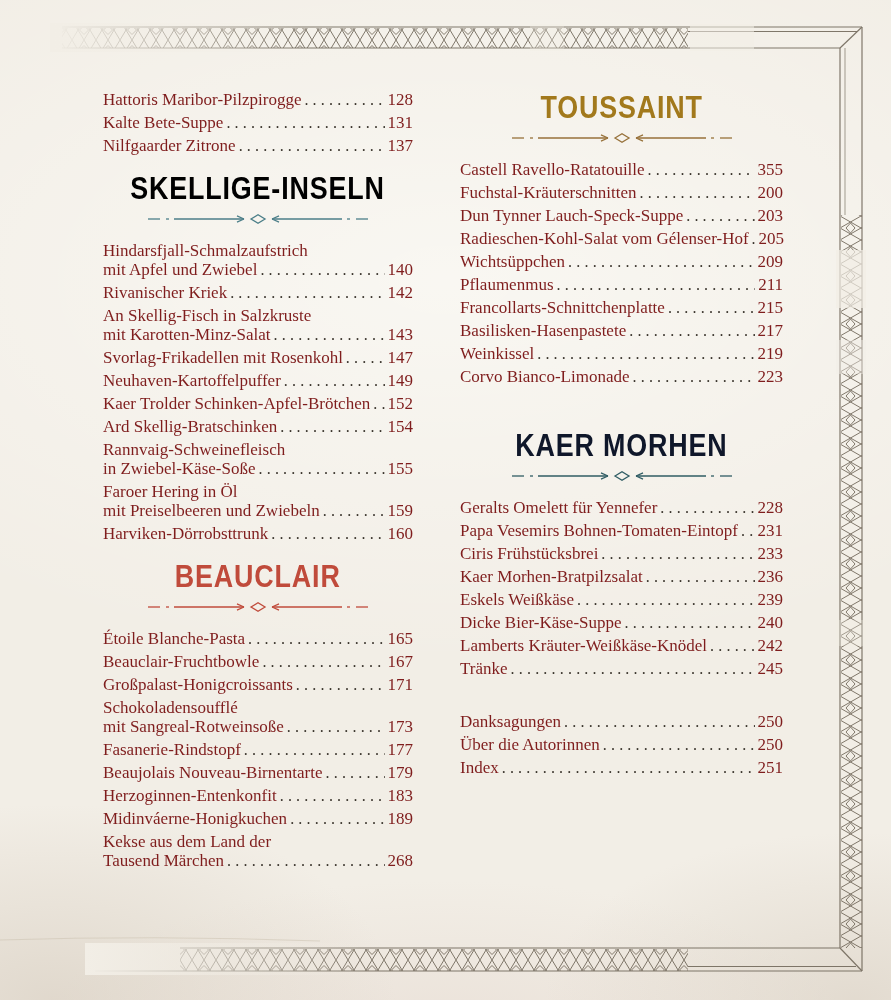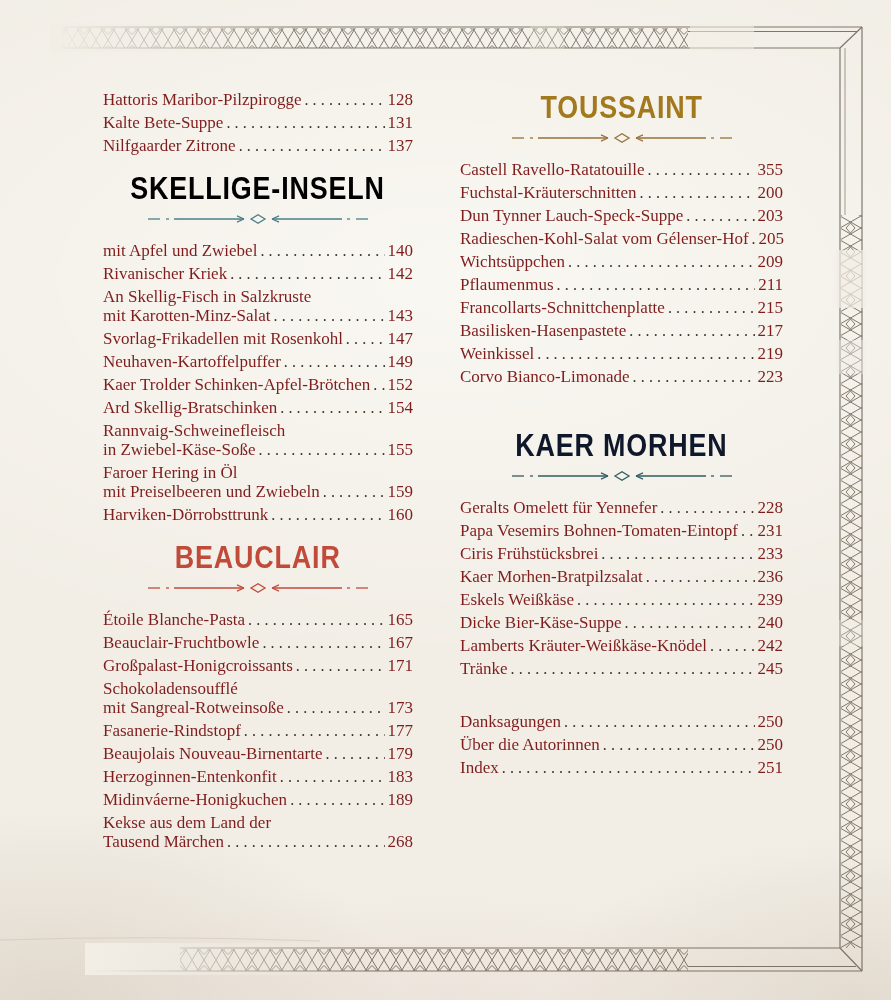--- a/index.html
+++ b/index.html
@@ -141,20 +141,23 @@
         <path d="M96 7 L89 3.8 M96 7 L89 10.2"></path>
         <path d="M103 7 L110 2.8 L117 7 L110 11.2 Z"></path>
         <path d="M124 7 L131 3.8 M124 7 L131 10.2"></path>
         <path d="M124 7 H194"></path>
         <path d="M199 7 H202"></path>
         <path d="M208 7 H220"></path>
       </g>
     </svg>
         <div class="entries">
           <div class="toc-entry">
+            <div class="toc-line">
+              <span class="t">Hindarsfjall-Schmalzaufstrich</span>
+            </div>
             <div class="toc-line">
               <span class="t">mit Apfel und Zwiebel</span>
               <span class="leader"></span>
               <span class="pg">140</span>
             </div>
           </div>
           <div class="toc-entry">
             <div class="toc-line">
               <span class="t">Rivanischer Kriek</span>
               <span class="leader"></span>

